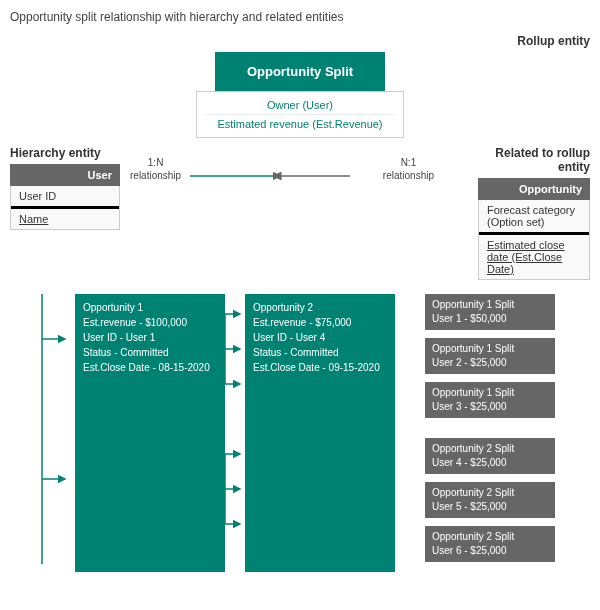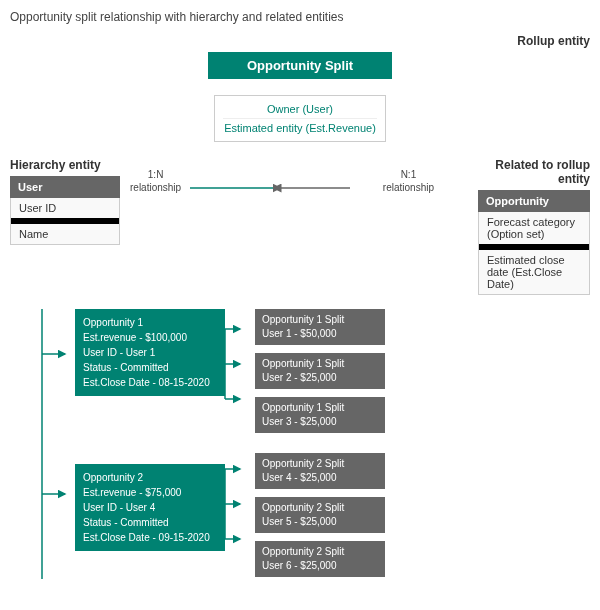--- a/index.html
+++ b/index.html
@@ -28,31 +28,31 @@
     .rollup-label {
       text-align: right;
       font-weight: bold;
       font-size: 12px;
       margin-bottom: 4px;
     }
     .rollup-box {
       background: #008272;
       color: white;
       text-align: center;
-      padding: 6px 10px;
+      padding: 12px 10px;
       font-weight: bold;
       font-size: 13px;
-      width: 184px;
+      width: 170px;
       margin: 0 auto;
     }
     .rollup-fields {
       background: #fff;
       border: 1px solid #ccc;
-      width: 172px;
-      margin: 16px auto;
+      width: 208px;
+      margin: 0 auto;
       padding: 4px 8px;
       text-align: center;
     }
     .rollup-field {
       color: #008272;
       font-size: 11px;
       padding: 3px 0;
       border-bottom: 1px solid #eee;
     }
     .rollup-field:last-child { border-bottom: none; }
@@ -66,43 +66,44 @@
       font-weight: bold;
       font-size: 12px;
       margin-bottom: 4px;
     }
     .entity-header {
       background: #666;
       color: white;
       padding: 5px 8px;
       font-size: 11px;
       font-weight: bold;
+      text-align: right;
     }
     .entity-fields {
       border: 1px solid #ccc;
       border-top: none;
     }
     .entity-field {
       padding: 4px 8px;
       font-size: 11px;
-      border-bottom: 6px solid #000000;
+      border-bottom: 3px solid #000000;
       background: #f9f9f9;
     }
-    .entity-field:last-child { border-bottom: none; }
+    .entity-field:last-child { border-bottom: none; text-decoration: underline; }
 
     
     .related-section {
       width: 140px;
       flex-shrink: 0;
       margin-left: auto;
       padding-left: 28px;
     }
     .opp-column {
       display: flex;
-      flex-direction: column;
+      flex-direction: row;
       gap: 10px;
       margin-left: 30px;
       flex-shrink: 0;
     }
     .opp-box {
       background: #008272;
       color: white;
       padding: 6px 8px;
       font-size: 10px;
       line-height: 1.5;
@@ -128,21 +129,21 @@
 
 <div class="page-container">
 
   <div class="page-title">Opportunity split relationship with hierarchy and related entities</div>
 
   <div style="text-align:center; margin-bottom:2px;">
     <div class="rollup-label">Rollup entity</div>
     <div class="rollup-box">Opportunity Split</div>
     <div class="rollup-fields">
       <div class="rollup-field">Owner (User)</div>
-      <div class="rollup-field">Estimated entity (Est.Revenue)</div>
+      <div class="rollup-field">Estimated revenue (Est.Revenue)</div>
     </div>
   </div>
 
   <div style="display:flex; margin-top:8px; position:relative; align-items:flex-start;">
 
     <div class="hierarchy-section">
       <div class="section-label">Hierarchy entity</div>
       <div class="entity-header">User</div>
       <div class="entity-fields">
         <div class="entity-field">User ID</div>

